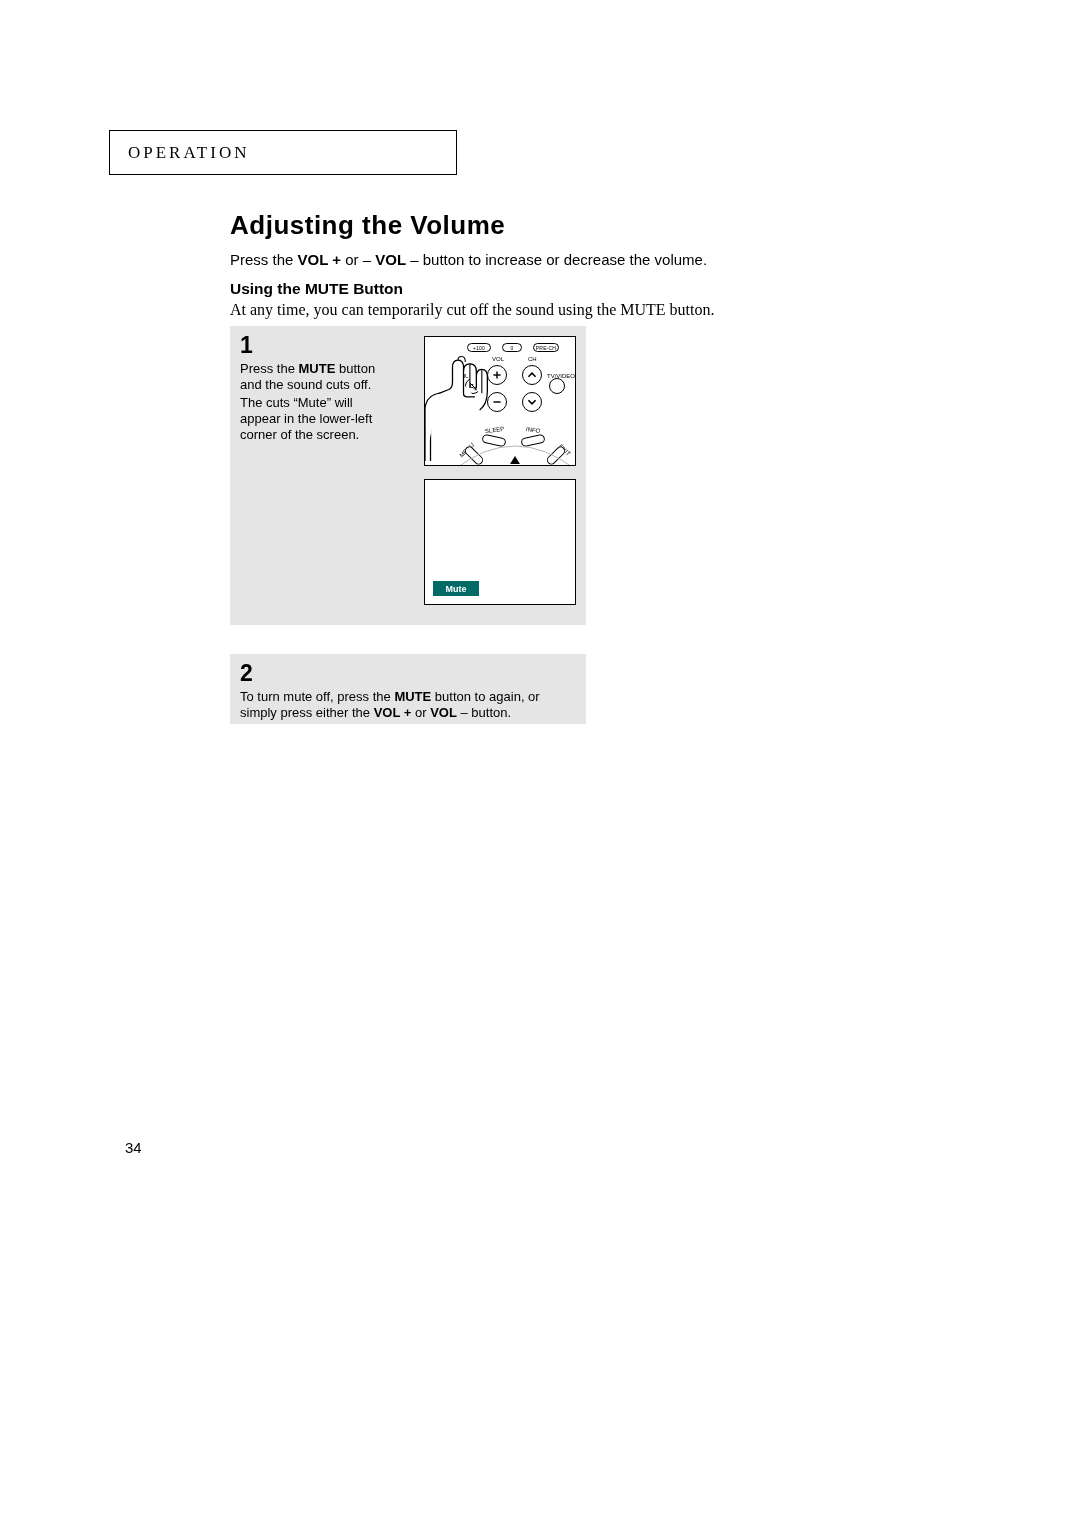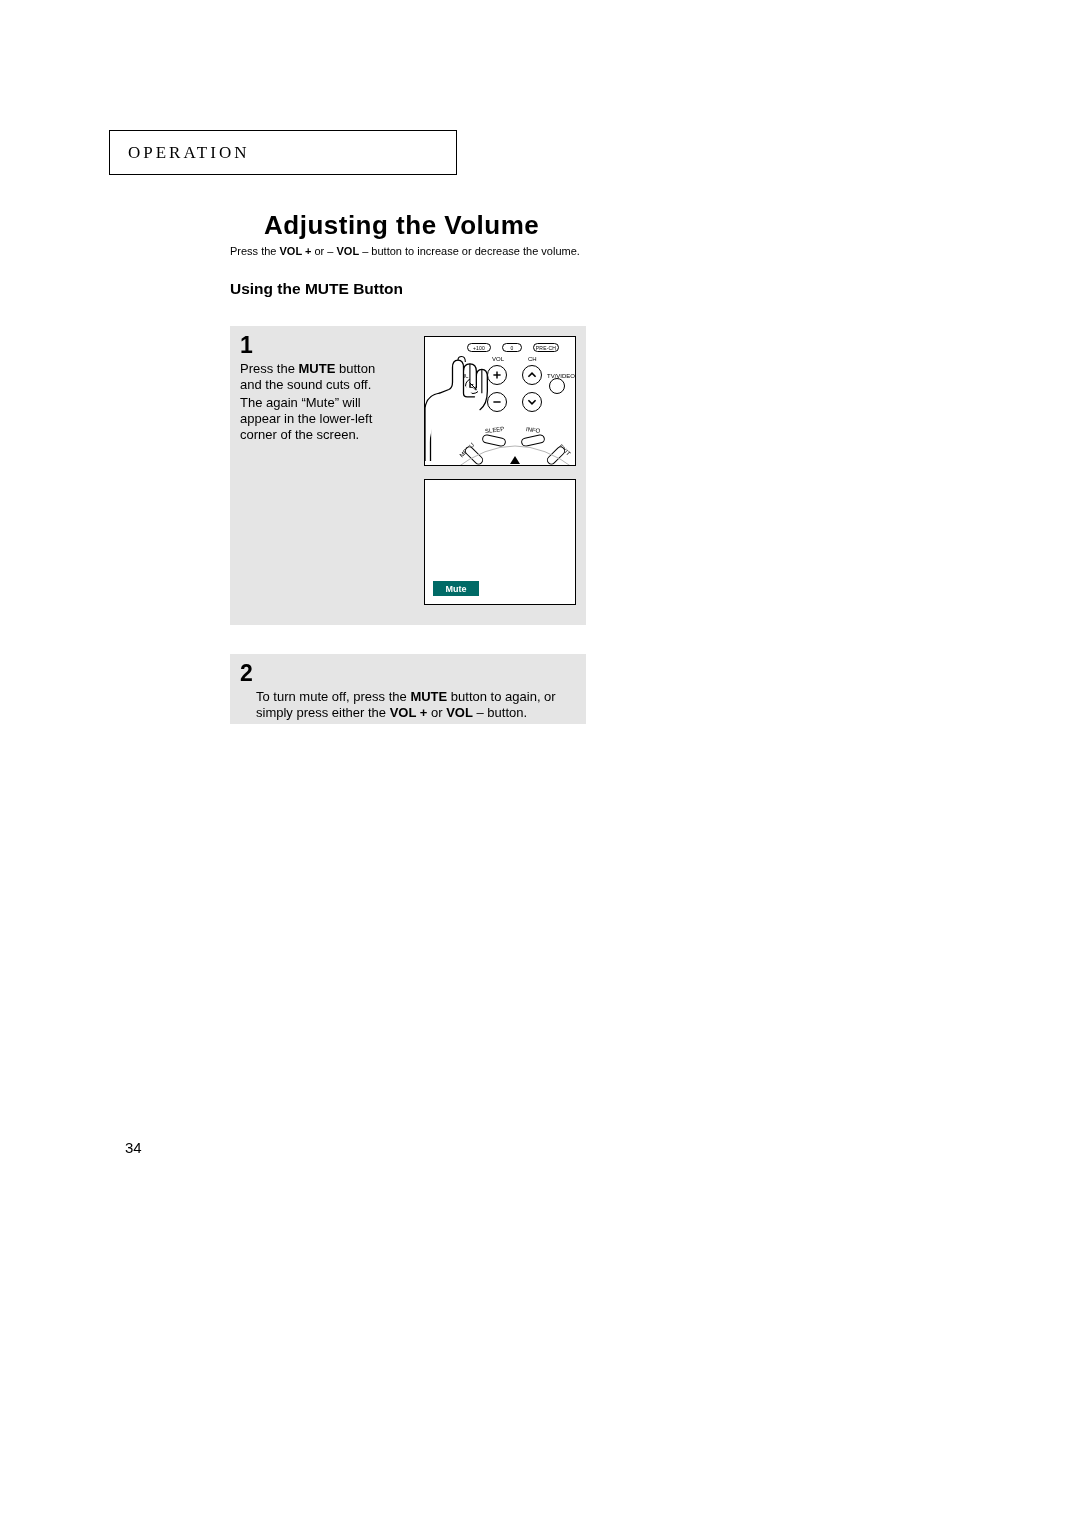--- a/index.html
+++ b/index.html
@@ -6,22 +6,22 @@
   html, body { width: 1080px; height: 1528px; background: #fff; font-family: Arial, Helvetica, sans-serif; color: #000; }
   .page { position: relative; width: 1080px; height: 1528px; padding-left: 17px; }
 
   .section-box {
     position: absolute; top: 130px; left: 109px; width: 348px; height: 45px;
     border: 1.5px solid #000;
     display: flex; align-items: center; padding-left: 18px;
   }
   .section-label { font-variant: small-caps; letter-spacing: 3px; font-size: 17px; font-family: Georgia, 'Times New Roman', serif; }
 
-  .h1 { position: absolute; top: 210px; left: 230px; font-size: 26px; font-weight: bold; letter-spacing: 0.5px; margin-left: 34px; }
-  .intro { position: absolute; top: 245px; left: 230px; font-size: 11px; }
+  .h1 { position: absolute; top: 210px; left: 230px; font-size: 26px; font-weight: bold; letter-spacing: 0.5px; }
+  .intro { position: absolute; top: 251px; left: 230px; font-size: 15px; }
   .intro b { font-weight: bold; }
 
   .h2 { position: absolute; top: 280px; left: 230px; font-size: 15.5px; font-weight: bold; }
   .body-serif { position: absolute; top: 301px; left: 230px; font-size: 16px; font-family: Georgia, 'Times New Roman', serif; }
 
   .step1-block {
     position: absolute; top: 326px; left: 230px; width: 356px; height: 299px;
     background: #e5e5e5;
   }
   .step-num { font-size: 23px; font-weight: bold; margin: 6px 0 2px 10px; }
@@ -34,21 +34,21 @@
   }
   .tv-panel {
     position: absolute; top: 479px; left: 424px; width: 152px; height: 126px;
     background: #fff; border: 1.5px solid #000;
   }
 
   .step2-block {
     position: absolute; top: 654px; left: 230px; width: 356px; height: 70px;
     background: #e5e5e5;
   }
-  .step2-text { font-size: 13px; line-height: 16px; width: 332px; margin-left: 26px; margin-top: 2px; }
+  .step2-text { font-size: 13px; line-height: 16px; width: 332px; margin-left: 10px; margin-top: 2px; }
   .step2-text b { font-weight: bold; }
 
   .page-num { position: absolute; top: 1139px; left: 114px; font-size: 15px; margin-left: 11px; }
 
   
   .pill { position:absolute; height:9px; border:1px solid #000; border-radius:5px; background:#fff; font-size:5px; display:flex; align-items:center; justify-content:center; letter-spacing:0.2px; }
   .circ { position:absolute; border:1px solid #000; border-radius:50%; background:#fff; }
   .rlabel { position:absolute; font-size:6px; letter-spacing:0px; }
 
   .mute-bar {
@@ -73,27 +73,28 @@
     <span class="section-label">OPERATION</span>
   </div>
 
   <div class="h1">Adjusting the Volume</div>
 
   <div class="intro">
     <span>Press the </span><b>VOL +</b><span> or – </span><b>VOL</b><span> –  button to increase or decrease the volume.</span>
   </div>
 
   <div class="h2">Using the MUTE Button</div>
+  <div class="body-serif">At any time, you can temporarily cut off the sound using the MUTE button.</div>
 
   <div class="step1-block">
     <div class="step-num">1</div>
     <div class="step1-text">
       <span>Press the </span><b>MUTE</b><span> button and the sound cuts off.</span>
       <div style="height:2px"></div>
-      <span>The again “Mute” will appear in the lower-left corner of the screen.</span>
+      <span>The cuts “Mute” will appear in the lower-left corner of the screen.</span>
     </div>
   </div>
 
   <div class="remote-panel">
 
     <div class="pill" style="top:6px; left:42px; width:24px;">
         <span>+100</span>
       </div>
     <div class="pill" style="top:6px; left:77px; width:20px;">
         <span>0</span>

